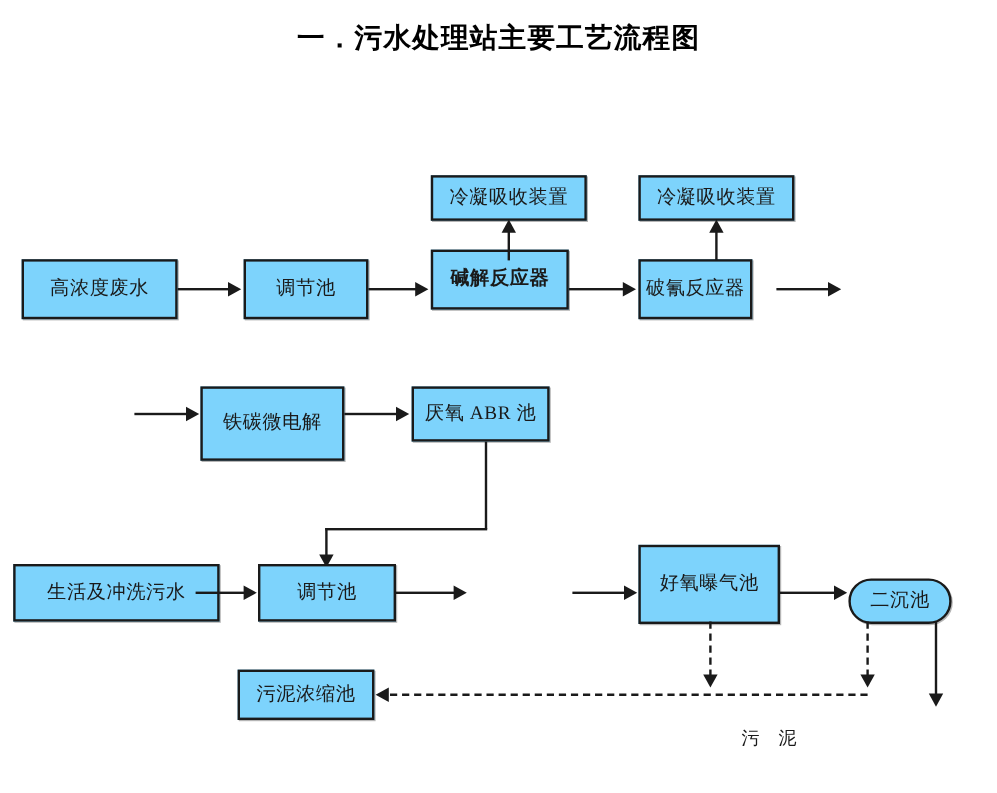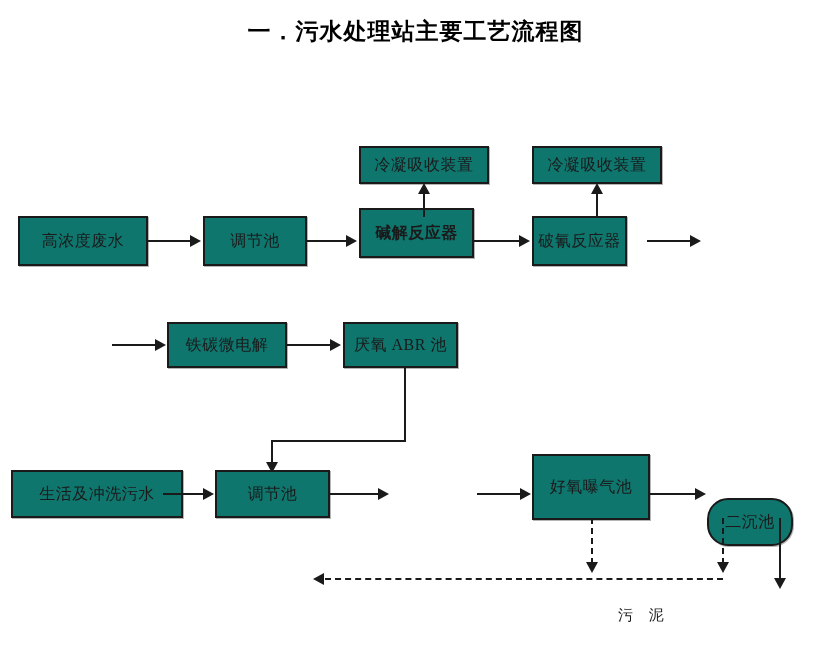--- a/index.html
+++ b/index.html
@@ -25,21 +25,21 @@
     text-align: center;
     font-size: 23px;
     font-weight: bold;
     letter-spacing: 1px;
     color: #000000;
     font-family: "Liberation Sans", "DejaVu Sans", sans-serif;
   }
   .node {
     position: absolute;
     box-sizing: border-box;
-    background: #0f766e;
+    background: #7dd3fc;
     border: 2px solid #1a1a1a;
     color: #1a1a1a;
     font-size: 16px;
     display: flex;
     align-items: center;
     justify-content: center;
     text-align: right;
     line-height: 1.1;
     letter-spacing: 0.5px;
     box-shadow: 1px 1px 0 rgba(120,120,120,0.55);
@@ -128,51 +128,52 @@
 
   <div class="hline" style="left:647px; top:240px; width:44px;"></div>
   <div class="arrow arrow-r" style="left:690px; top:235px;"></div>
 
   <div class="vline" style="left:423px; top:193px; height:24px;"></div>
   <div class="arrow arrow-u" style="left:418px; top:183px;"></div>
 
   <div class="vline" style="left:596px; top:193px; height:24px;"></div>
   <div class="arrow arrow-u" style="left:591px; top:183px;"></div>
 
-  <div class="node" style="left:167px; top:322px; width:120px; height:46px;">铁碳微电解</div>
+  <div class="node" style="left:167px; top:322px; width:120px; height:62px;">铁碳微电解</div>
   <div class="node" style="left:343px; top:322px; width:115px; height:46px;">厌氧 ABR 池</div>
 
   <div class="hline" style="left:112px; top:344px; width:44px;"></div>
   <div class="arrow arrow-r" style="left:155px; top:339px;"></div>
 
   <div class="hline" style="left:287px; top:344px; width:44px;"></div>
   <div class="arrow arrow-r" style="left:330px; top:339px;"></div>
 
   <div class="vline" style="left:404px; top:368px; height:73px;"></div>
   <div class="hline" style="left:271px; top:440px; width:135px;"></div>
   <div class="vline" style="left:271px; top:440px; height:25px;"></div>
   <div class="arrow arrow-d" style="left:266px; top:462px;"></div>
 
   <div class="node" style="left:11px; top:470px; width:172px; height:48px;">生活及冲洗污水</div>
   <div class="node" style="left:215px; top:470px; width:115px; height:48px;">调节池</div>
   <div class="node" style="left:532px; top:454px; width:118px; height:66px;">好氧曝气池</div>
-  <div class="node" style="left:707px; top:498px; width:86px; height:48px;border-radius:21px;">二沉池</div>
+  <div class="node" style="left:707px; top:482px; width:86px; height:38px;border-radius:21px;">二沉池</div>
 
   <div class="hline" style="left:163px; top:493px; width:42px;"></div>
   <div class="arrow arrow-r" style="left:203px; top:488px;"></div>
 
   <div class="hline" style="left:330px; top:493px; width:50px;"></div>
   <div class="arrow arrow-r" style="left:378px; top:488px;"></div>
 
   <div class="hline" style="left:477px; top:493px; width:45px;"></div>
   <div class="arrow arrow-r" style="left:520px; top:488px;"></div>
 
   <div class="hline" style="left:650px; top:493px; width:46px;"></div>
   <div class="arrow arrow-r" style="left:695px; top:488px;"></div>
 
+  <div class="node" style="left:198px; top:558px; width:114px; height:42px;">污泥浓缩池</div>
 
   <div class="dash-v" style="left:591px; top:518px; height:46px;"></div>
   <div class="arrow arrow-d" style="left:586px; top:562px;"></div>
 
   <div class="dash-v" style="left:722px; top:518px; height:46px;"></div>
   <div class="arrow arrow-d" style="left:717px; top:562px;"></div>
 
   <div class="dash-h" style="left:325px; top:578px; width:398px;"></div>
   <div class="arrow arrow-l" style="left:313px; top:573px;"></div>
 

